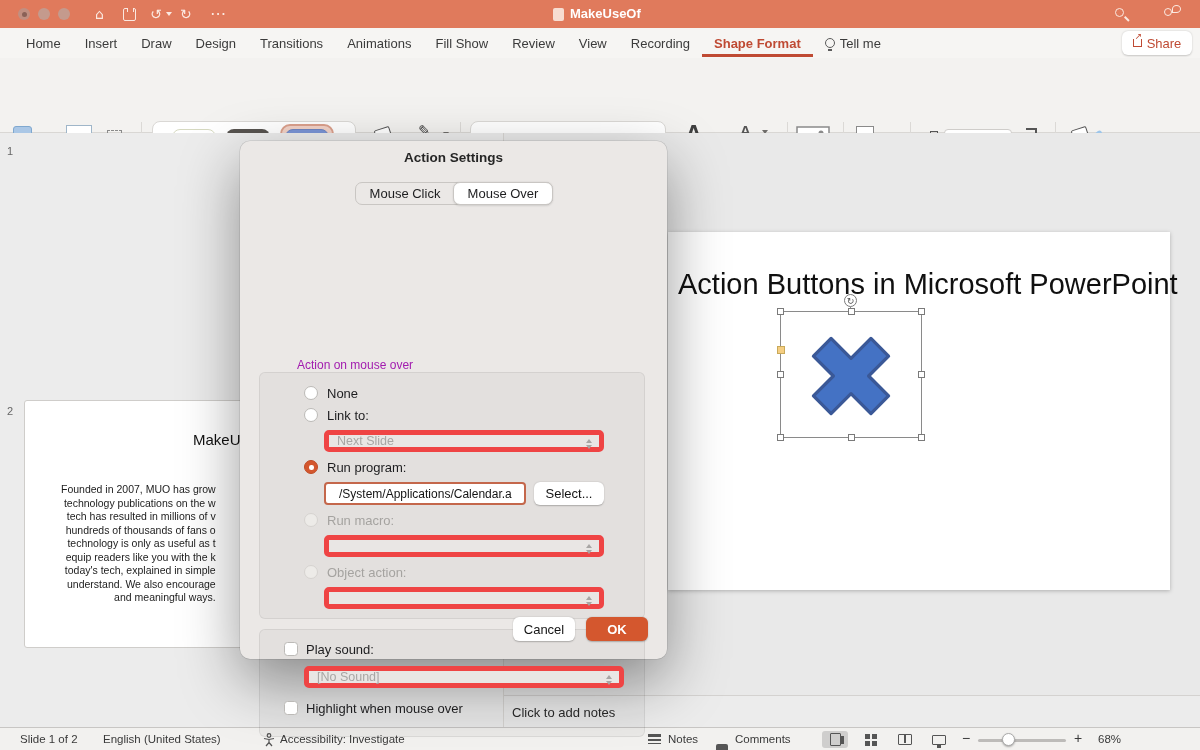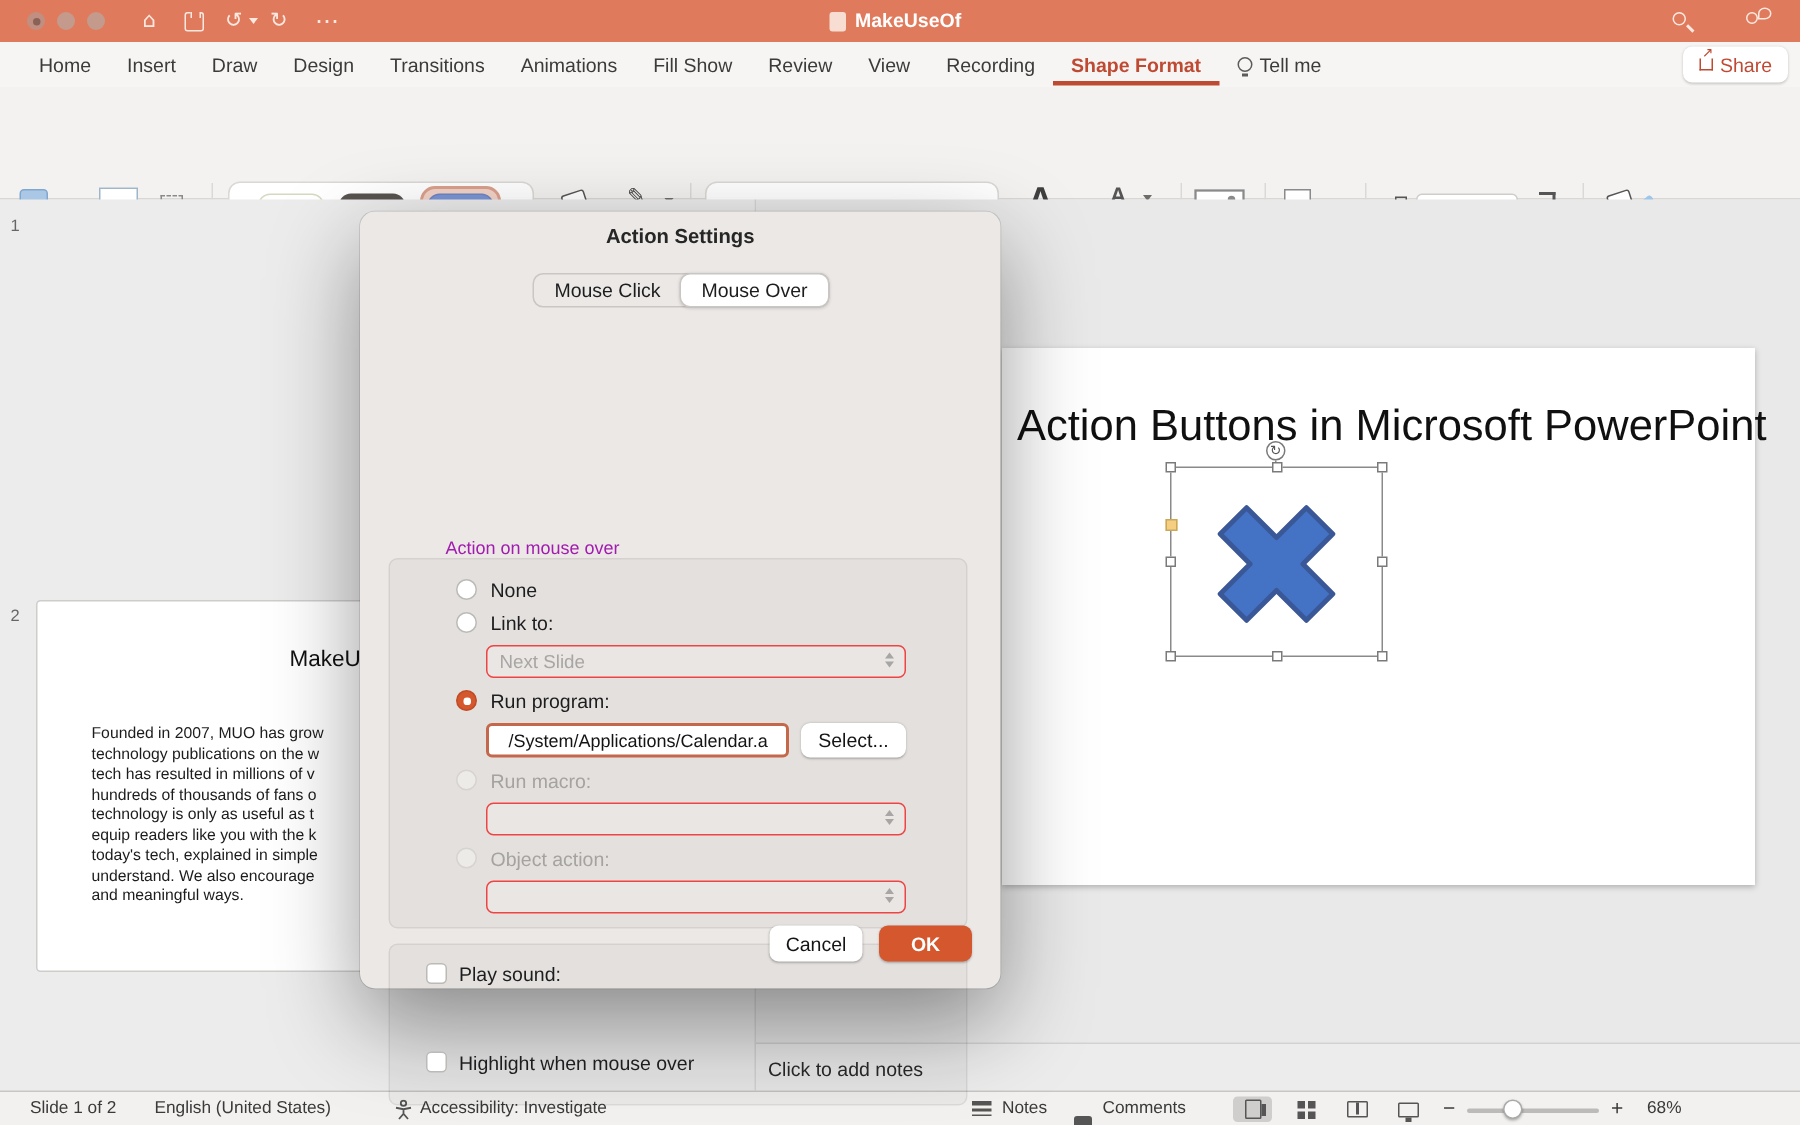--- a/index.html
+++ b/index.html
@@ -98,21 +98,21 @@
   .seg { flex:1; font-size:13px; color:#1d1d1f; display:flex; align-items:center; justify-content:center; border-radius:7px; }
   .seg.on { background:#fff; border:1px solid #c9c6c3; box-shadow:0 0.5px 2px rgba(0,0,0,.12); margin:-1px; }
   .gbox { background:rgba(0,0,0,.032); border:1px solid rgba(0,0,0,.07); border-radius:6px; }
   .dlbl { font-size:13px; color:#1d1d1f; white-space:nowrap; }
   .dlbl.dis { color:#a5a3a0; }
   .seclbl { font-size:12px; color:#a21caf; }
   .radio { width:14px; height:14px; border-radius:50%; background:#fff; border:1px solid #bcbab7; }
   .radio.sel { background:#d4572e; border-color:#bf4c26; }
   .radio.sel::after { content:''; position:absolute; left:4px; top:4px; width:4.5px; height:4.5px; background:#fff; border-radius:50%; }
   .radio.dis { background:#edebe8; border-color:#d6d3d0; }
-  .dd { background:#e9e6e4; border:1px solid #ef4444; border-radius:5px; height:22px; font-size:12.5px; color:#a8a6a4; display:flex; align-items:center; padding-left:8px; }
+  .dd { background:#e9e6e4; border:5px solid #ef4444; border-radius:5px; height:22px; font-size:12.5px; color:#a8a6a4; display:flex; align-items:center; padding-left:8px; }
   .ddchv { position:absolute; right:7px; top:4px; display:flex; flex-direction:column; gap:2px; }
   .ddchv i { width:0; height:0; border-left:3px solid transparent; border-right:3px solid transparent; }
   .ddchv .u { border-bottom:4px solid #a8a6a4; } .ddchv .d { border-top:4px solid #a8a6a4; }
   .dinput { background:#fff; border:2px solid #c4674b; border-radius:4px; height:23px; font-size:12px; color:#141414; display:flex; align-items:center; padding-left:4px; white-space:nowrap; overflow:hidden; }
   .mbtn { background:#fff; border-radius:6px; box-shadow:0 0.5px 1.5px rgba(0,0,0,.25); font-size:13px; color:#141414; display:flex; align-items:center; justify-content:center; }
   .mbtn.primary { background:#d4572e; color:#fff; font-weight:bold; }
   .cb { width:14px; height:14px; border-radius:3.5px; background:#fff; border:1px solid #bcbab7; }
 </style>
 </head>
 <body>
@@ -247,21 +247,21 @@
     <div class="abs bucket" style="left:1072px;top:70px;"></div>
     <div class="abs" style="left:1082px;top:78px;width:22px;height:5px;background:#9ec6ea;border-radius:3px;transform:rotate(-40deg);"></div>
     <div class="abs rlabel" style="left:1058px;top:104px;width:52px;"><span>Format</span><br><span>Pane</span></div>
   </div>
 
   <div class="abs thumbpanel">
     <div class="abs thumbnum" style="left:7px;top:12px;">1</div>
     <div class="abs thumbnum" style="left:7px;top:272px;">2</div>
     <div class="abs thumb" style="left:24px;top:267px;width:333px;height:248px;border:1px solid #cfcdca;">
       <div class="abs" style="left:168px;top:30px;font-size:15px;color:#111;white-space:nowrap;">MakeUseOf</div>
-      <div class="abs" style="left:36px;top:82px;font-size:10.5px;line-height:13.5px;color:#1c1c1c;white-space:nowrap;">
+      <div class="abs" style="left:36px;top:82px;font-size:10.5px;line-height:13.5px;color:#1c1c1c;white-space:nowrap;text-align:right;">
         <div>Founded in 2007, MUO has grow</div>
         <div>technology publications on the w</div>
         <div>tech has resulted in millions of v</div>
         <div>hundreds of thousands of fans o</div>
         <div>technology is only as useful as t</div>
         <div>equip readers like you with the k</div>
         <div>today's tech, explained in simple</div>
         <div>understand. We also encourage</div>
         <div>and meaningful ways.</div>
       </div>
@@ -379,20 +379,27 @@
     <div class="abs dd" style="left:84px;top:446px;width:280px;">
       <span class="ddchv">
           <i class="u"></i>
           <i class="d"></i>
         </span>
     </div>
 
     <div class="abs gbox" style="left:19px;top:488px;width:386px;height:108px;"></div>
     <div class="abs cb" style="left:44px;top:360px;top:501px;"></div>
     <div class="abs dlbl" style="left:66px;top:501px;">Play sound:</div>
+    <div class="abs dd" style="left:64px;top:525px;width:320px;">
+      <span>[No Sound]</span>
+      <span class="ddchv">
+          <i class="u"></i>
+          <i class="d"></i>
+        </span>
+    </div>
     <div class="abs cb" style="left:44px;top:560px;"></div>
     <div class="abs dlbl" style="left:66px;top:560px;">Highlight when mouse over</div>
 
     <div class="abs mbtn" style="left:273px;top:476px;width:62px;height:24px;">Cancel</div>
     <div class="abs mbtn primary" style="left:346px;top:476px;width:62px;height:24px;">OK</div>
   </div>
 
 </div>
 
 </body></html>

